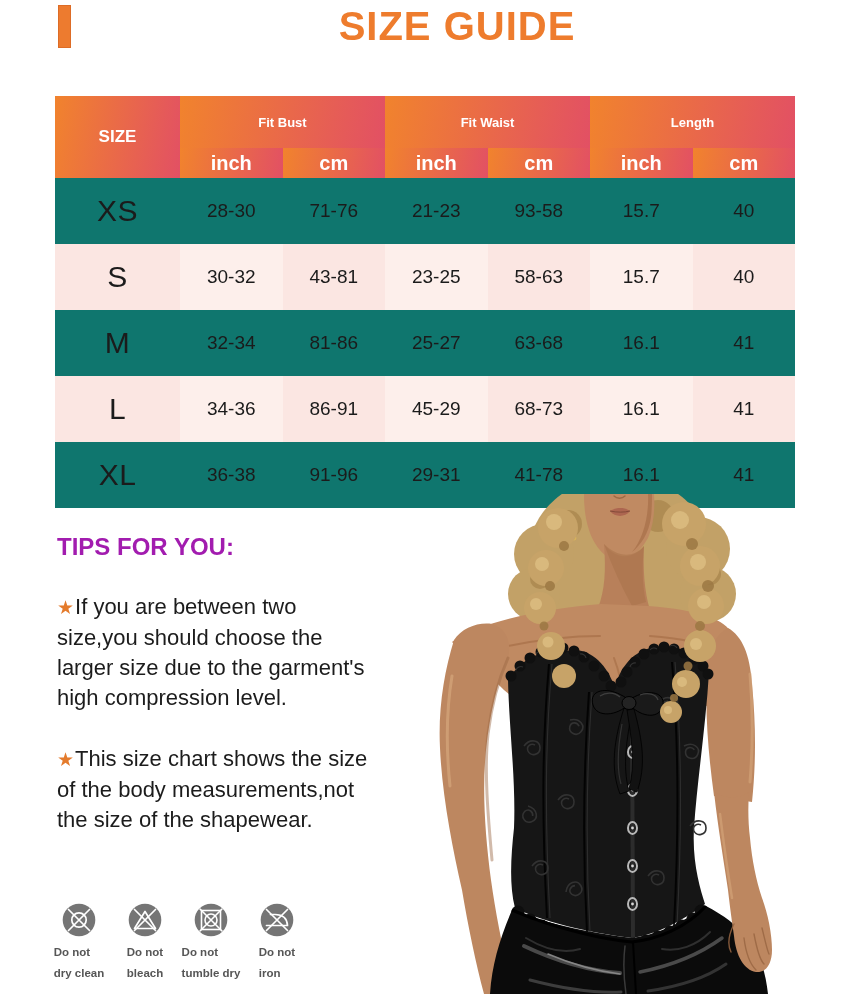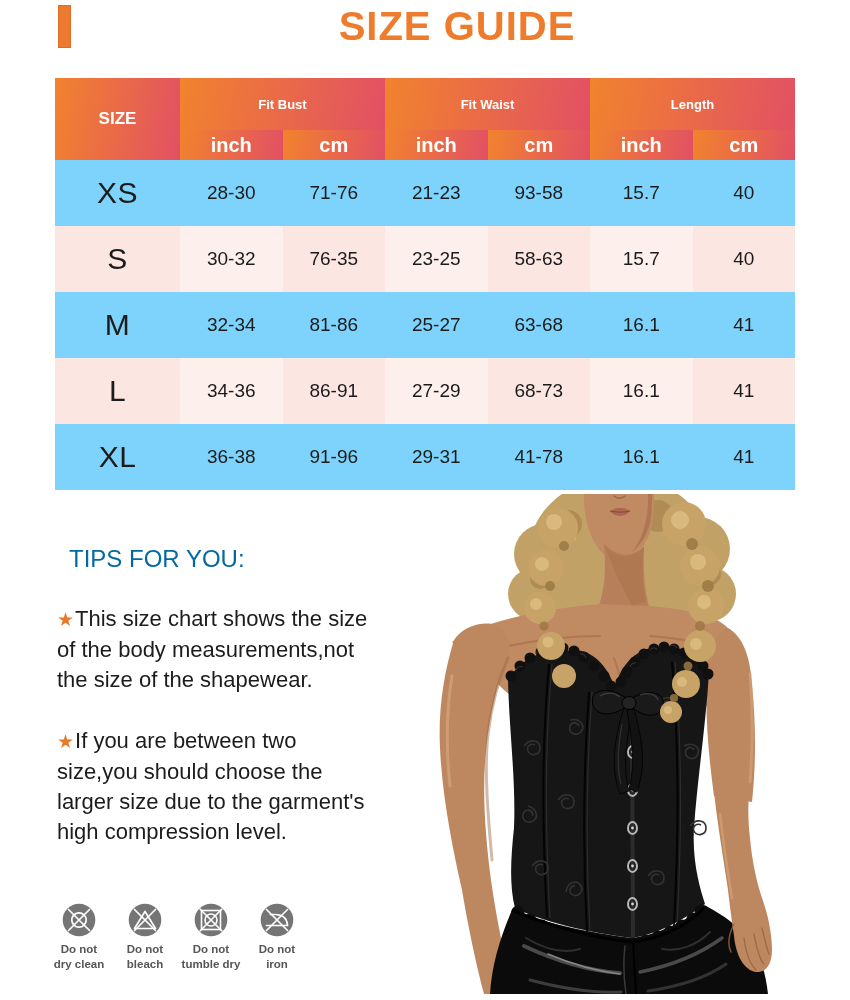--- a/index.html
+++ b/index.html
@@ -5,47 +5,47 @@
   html,body{margin:0;padding:0;background:#fff;}
   .canvas{position:relative;width:850px;height:1000px;background:#ffffff;overflow:hidden;
           font-family:"Liberation Sans",sans-serif;}
 
   
   .accent-bar{position:absolute;left:58px;top:5px;width:13px;height:43px;background:#ed7b2f;border:1px solid #dd6c26;box-sizing:border-box;}
   .page-title{position:absolute;left:0;top:4px;width:100%;text-align:center;
               font-size:40px;font-weight:bold;letter-spacing:1px;color:#ee7c2d;padding-left:32px;}
 
   
-  .size-table{position:absolute;left:55px;top:78px;width:740px;
+  .size-table{position:absolute;left:55px;top:96px;width:740px;
               display:grid;grid-template-columns:125px repeat(6,1fr);
               grid-template-rows:52px 30px repeat(5,66px);}
   .trow,.hwrap{display:contents;}
   .hcell{background:linear-gradient(100deg,#f1832d 0%,#e25064 100%);color:#fff;
          display:flex;align-items:center;justify-content:center;font-weight:bold;}
   .h-size{grid-row:1/3;grid-column:1;font-size:17px;}
   .h-group{grid-column:span 2;font-size:13px;}
   .h-unit{font-size:20px;}
-  .cell{display:flex;align-items:center;justify-content:center;color:#1b1b1b;background:#7dd3fc;}
+  .cell{display:flex;align-items:center;justify-content:center;color:#1b1b1b;background:#0f766e;}
   .cell.size{font-size:30px;letter-spacing:.5px;}
   .cell.val{font-size:19px;}
   .trow.pink > div:nth-child(odd){background:#fbe6e2;}
   .trow.pink > div:nth-child(even){background:#fdefeb;}
 
   
   .tips{position:absolute;left:57px;top:533px;width:378px;color:#1c1c1c;}
-  .tips-heading{font-size:24px;font-weight:normal;color:#0369a1;margin:12px;}
+  .tips-heading{font-size:24px;font-weight:bold;color:#a21caf;margin:0;}
   .tip{margin-top:31px;font-size:22px;line-height:30px;}
   .tip .star{color:#e47b2c;font-size:19px;margin-right:1px;}
   .tip .txt{white-space:pre-line;}
 
   
   .care{position:absolute;left:46px;top:903px;display:flex;}
   .care-item{width:66px;display:flex;flex-direction:column;align-items:center;}
   .care-label{margin-top:5px;font-size:11.5px;font-weight:bold;color:#565656;
-              text-align:center;line-height:15px;white-space:pre-line;}
+              line-height:21px;white-space:pre-line;}
 
   
   .photo{position:absolute;left:408px;top:494px;width:442px;height:500px;overflow:hidden;}
 </style>
 </head>
 <body>
 
 <div class="canvas">
 
   <div class="accent-bar"></div>
@@ -71,67 +71,67 @@
       <div class="cell val">71-76</div>
       <div class="cell val">21-23</div>
       <div class="cell val">93-58</div>
       <div class="cell val">15.7</div>
       <div class="cell val">40</div>
     </div>
 
     <div class="trow pink">
       <div class="cell size">S</div>
       <div class="cell val">30-32</div>
-      <div class="cell val">76-35</div>
+      <div class="cell val">43-81</div>
       <div class="cell val">23-25</div>
       <div class="cell val">58-63</div>
       <div class="cell val">15.7</div>
       <div class="cell val">40</div>
     </div>
 
     <div class="trow">
       <div class="cell size">M</div>
       <div class="cell val">32-34</div>
       <div class="cell val">81-86</div>
       <div class="cell val">25-27</div>
       <div class="cell val">63-68</div>
       <div class="cell val">16.1</div>
       <div class="cell val">41</div>
     </div>
 
     <div class="trow pink">
       <div class="cell size">L</div>
       <div class="cell val">34-36</div>
       <div class="cell val">86-91</div>
-      <div class="cell val">27-29</div>
+      <div class="cell val">45-29</div>
       <div class="cell val">68-73</div>
       <div class="cell val">16.1</div>
       <div class="cell val">41</div>
     </div>
 
     <div class="trow">
       <div class="cell size">XL</div>
       <div class="cell val">36-38</div>
       <div class="cell val">91-96</div>
       <div class="cell val">29-31</div>
       <div class="cell val">41-78</div>
       <div class="cell val">16.1</div>
       <div class="cell val">41</div>
     </div>
   </div>
 
   <div class="tips">
     <h2 class="tips-heading">TIPS FOR YOU:</h2>
-    <div class="tip"><span class="star">★</span><span class="txt">This size chart shows the size
-of the body measurements,not
-the size of the shapewear.</span></div>
     <div class="tip"><span class="star">★</span><span class="txt">If you are between two
 size,you should choose the
 larger size due to the garment's
 high compression level.</span></div>
+    <div class="tip"><span class="star">★</span><span class="txt">This size chart shows the size
+of the body measurements,not
+the size of the shapewear.</span></div>
   </div>
 
   <div class="care">
     <div class="care-item">
       <svg width="34" height="34" viewBox="0 0 34 34">
         <circle cx="17" cy="17" r="16.3" fill="#757575"></circle>
         <g stroke="#fff" stroke-width="1.7" fill="none" stroke-linecap="round">
           <circle cx="17" cy="17" r="7.2"></circle>
             <path d="M6.5,6.5 L27.5,27.5 M27.5,6.5 L6.5,27.5"></path>
         </g>

